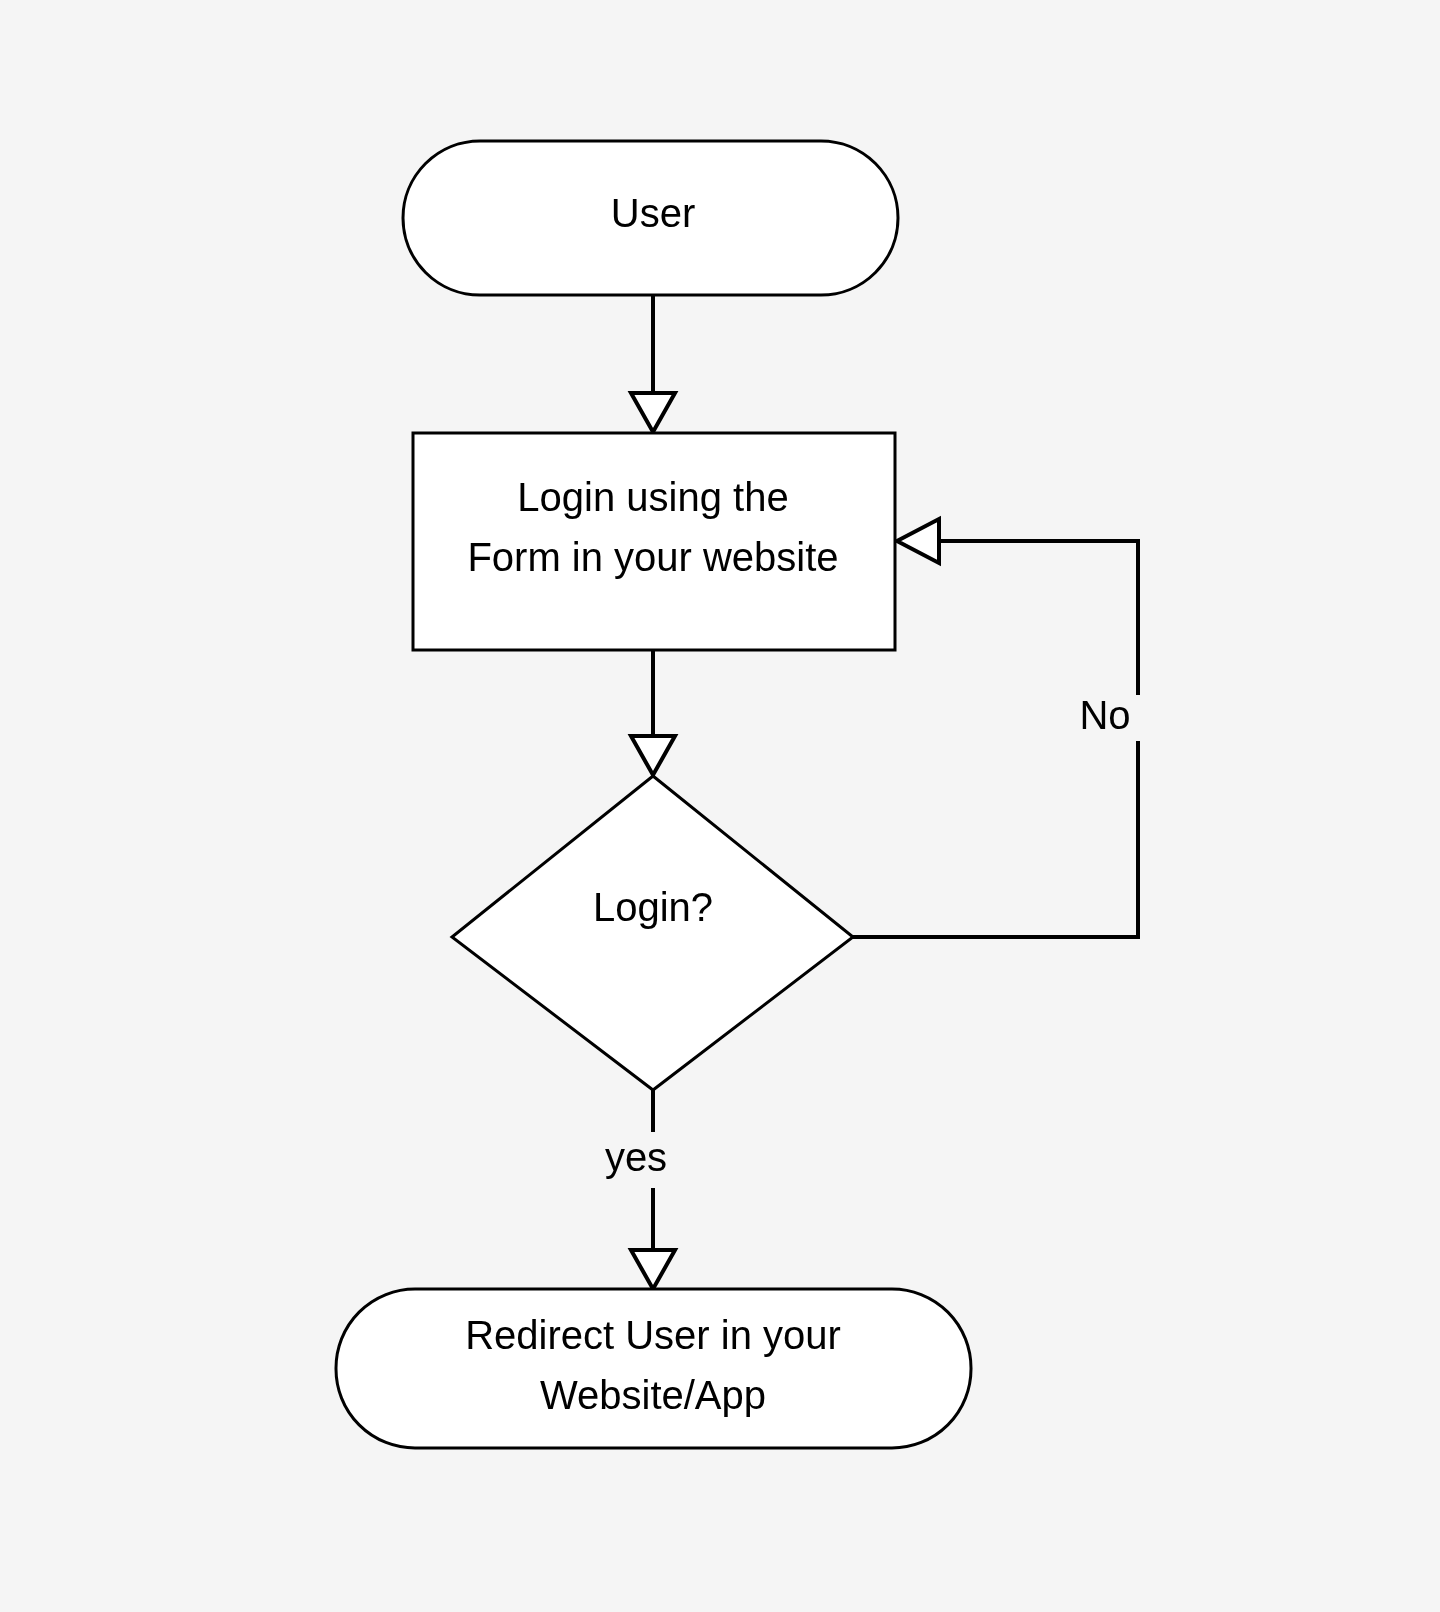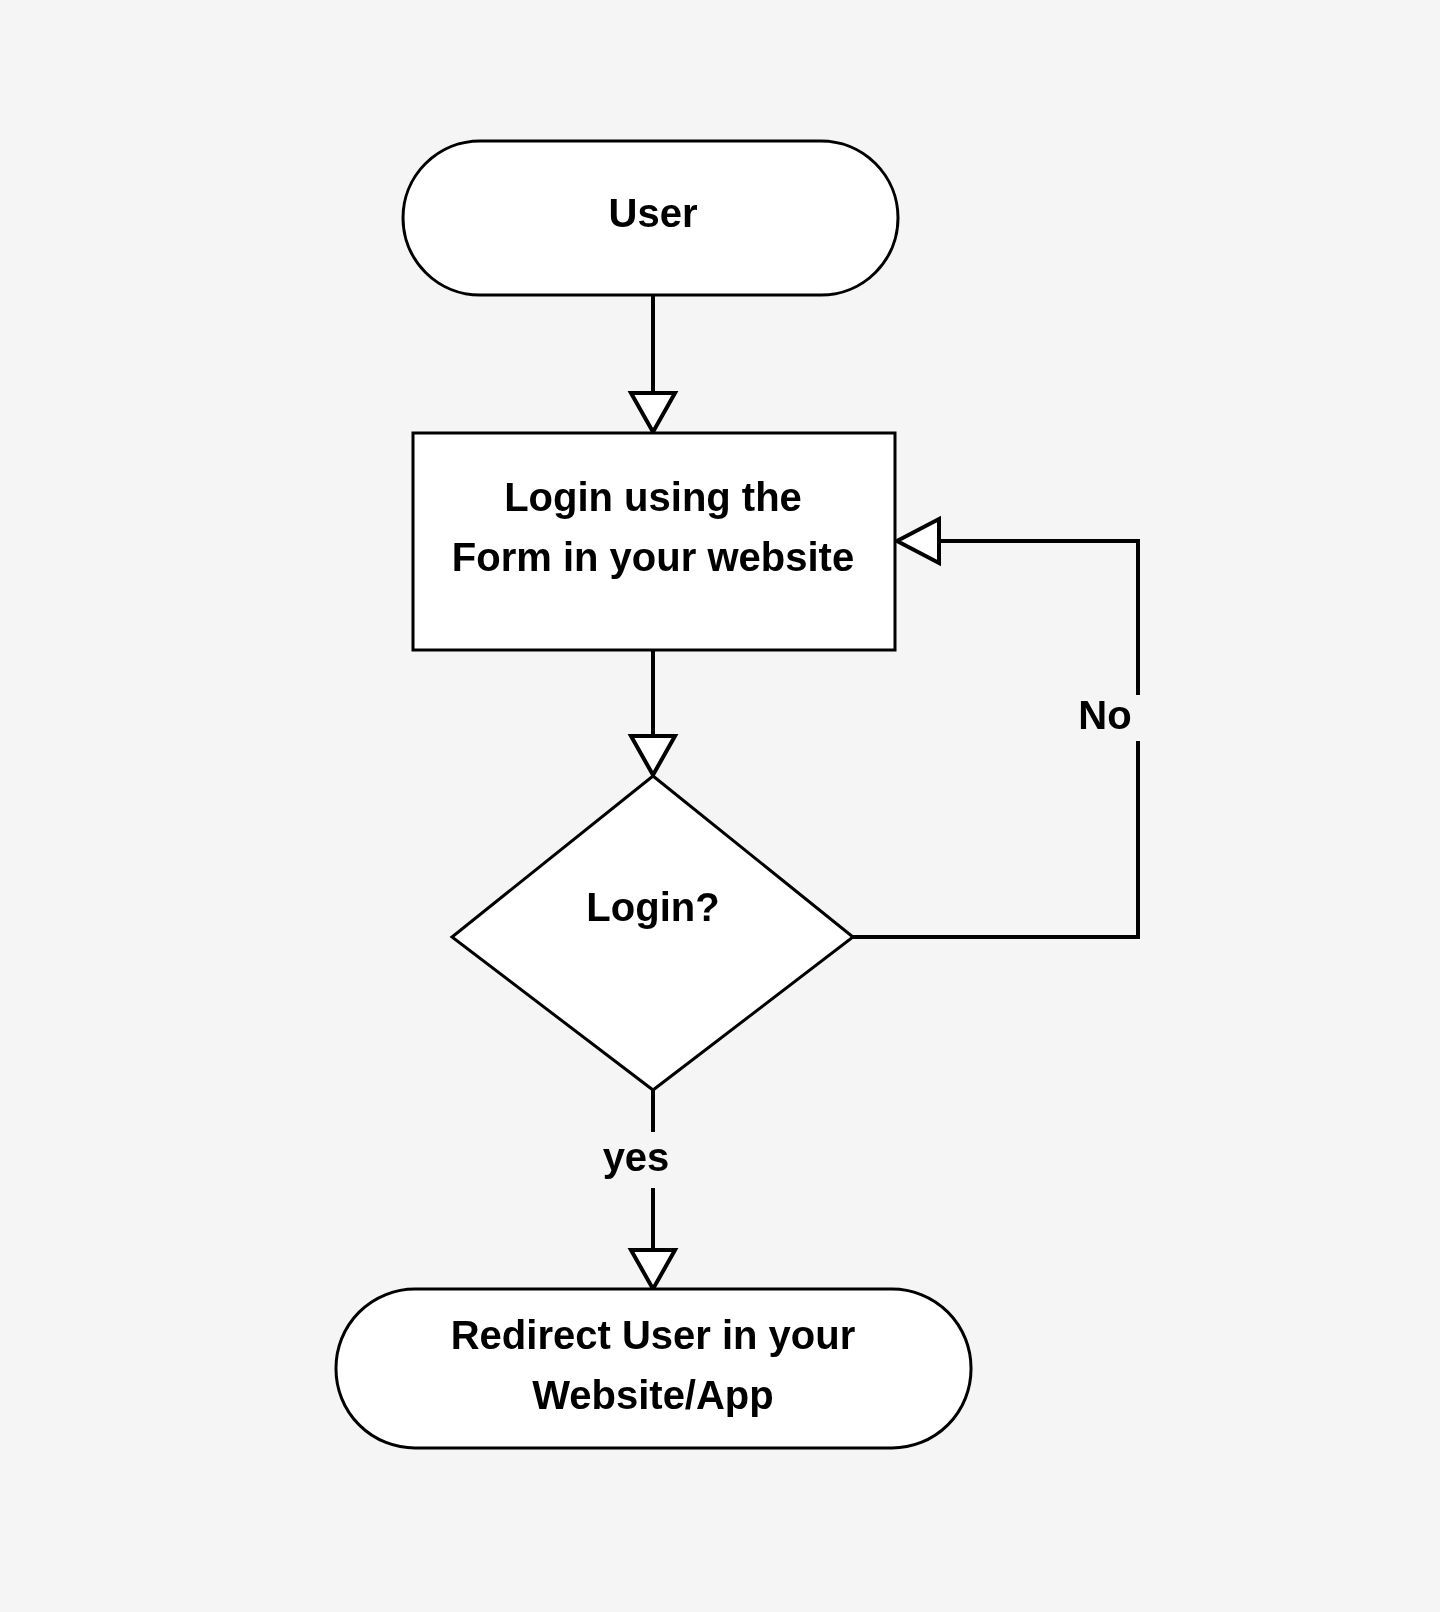--- a/index.html
+++ b/index.html
@@ -9,21 +9,20 @@
   }
   body {
     font-family: "Liberation Sans", sans-serif;
   }
   #canvas {
     position: relative;
     width: 1416px;
     height: 1612px;
     background: #f5f5f5;
     overflow: hidden;
-    font-weight: bold;
   }
   #flow-svg {
     position: absolute;
     left: 0;
     top: 0;
     width: 1440px;
     height: 1612px;
     display: block;
   }
   .node-shape {

